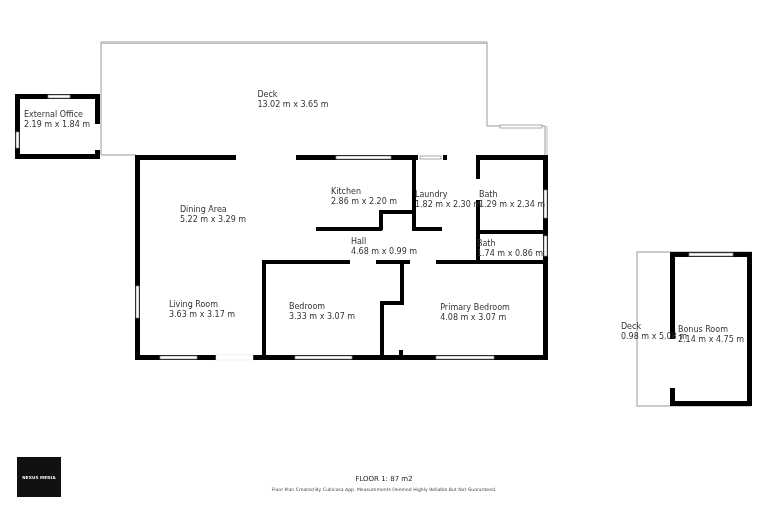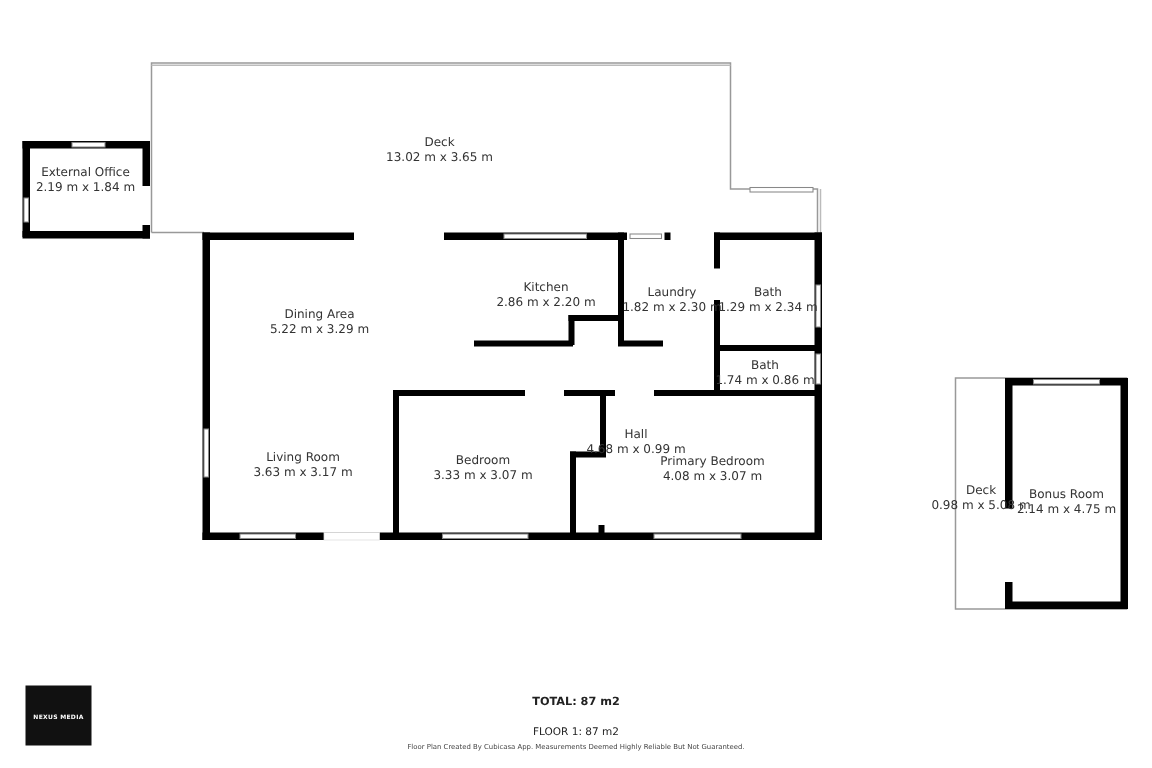--- a/index.html
+++ b/index.html
@@ -1,18 +1,18 @@
 <!DOCTYPE html>
 <html><head>
   <meta charset="utf-8">
   <style>
     html, body { margin: 0; padding: 0; background: #ffffff; }
     body { width: 768px; height: 512px; position: relative; overflow: hidden; font-family: "DejaVu Sans", sans-serif; color: #333; }
     svg.plan { position: absolute; left: 0; top: 0; }
-    .label { position: absolute; font-size: 8px; line-height: 10px; color: #333; text-align: center; transform: translateX(-50%); white-space: nowrap; }
+    .label { position: absolute; font-size: 8px; line-height: 10px; color: #333; transform: translateX(-50%); white-space: nowrap; }
     .logo { position: absolute; left: 17px; top: 457px; width: 44px; height: 40px; background: #111; color: #fff; font-size: 4px; font-weight: bold; display: flex; align-items: center; justify-content: center; letter-spacing: 0.2px; }
     .summary { position: absolute; left: 384px; top: 463px; transform: translateX(-50%); text-align: center; color: #222; }
     .summary .total { font-size: 7.5px; font-weight: bold; line-height: 9px; }
     .summary .line { font-size: 7px; line-height: 8px; margin-top: 12px; }
     .summary .disclaimer { font-size: 4.6px; line-height: 8px; margin-top: 3px; color: #444; }
   </style>
 </head>
 <body>
 
 <svg class="plan" width="768" height="512" viewBox="0 0 768 512" xmlns="http://www.w3.org/2000/svg">
@@ -116,21 +116,21 @@
   <div>2.86 m x 2.20 m</div>
 </div>
 <div class="label" style="left:448px;top:190px;">
   <div>Laundry</div>
   <div>1.82 m x 2.30 m</div>
 </div>
 <div class="label" style="left:512px;top:190px;">
   <div>Bath</div>
   <div>1.29 m x 2.34 m</div>
 </div>
-<div class="label" style="left:424px;top:237px;margin-top:48px;">
+<div class="label" style="left:384px;top:237px;">
   <div>Hall</div>
   <div>4.68 m x 0.99 m</div>
 </div>
 <div class="label" style="left:510px;top:239px;">
   <div>Bath</div>
   <div>1.74 m x 0.86 m</div>
 </div>
 <div class="label" style="left:202px;top:300px;">
   <div>Living Room</div>
   <div>3.63 m x 3.17 m</div>
@@ -150,16 +150,15 @@
 <div class="label" style="left:711px;top:325px;">
   <div>Bonus Room</div>
   <div>2.14 m x 4.75 m</div>
 </div>
 
 <div class="logo">
   <span>NEXUS MEDIA</span>
 </div>
 
 <div class="summary">
-  <div class="total">TOTAL: 87 m2</div>
   <div class="line">FLOOR 1: 87 m2</div>
   <div class="disclaimer">Floor Plan Created By Cubicasa App. Measurements Deemed Highly Reliable But Not Guaranteed.</div>
 </div>
 
 </body></html>

